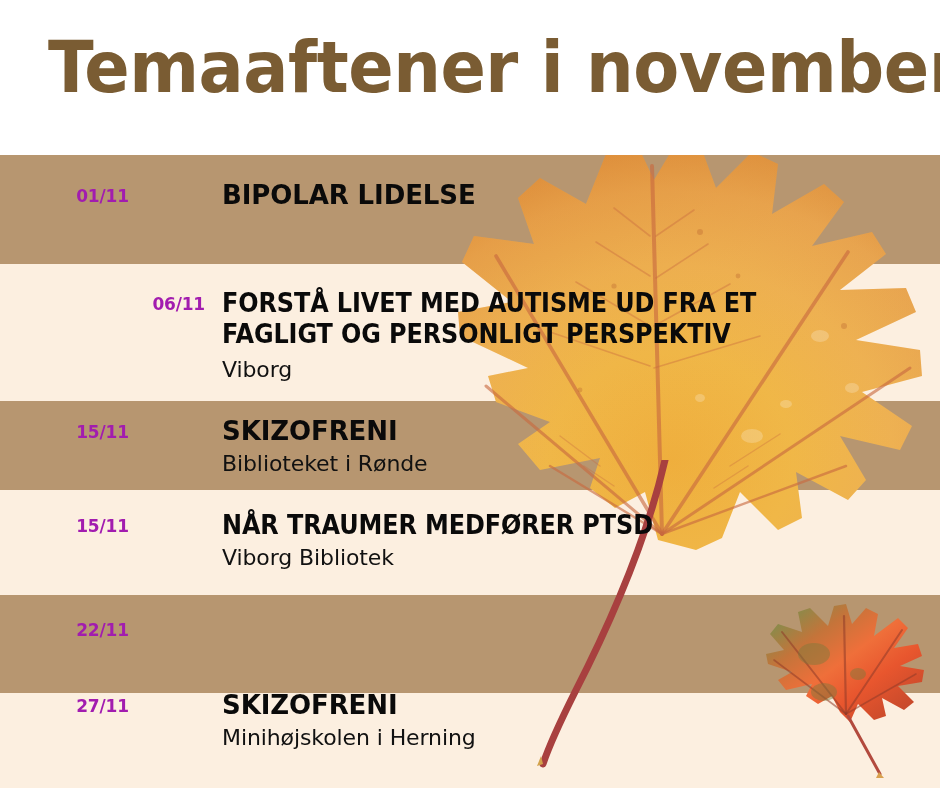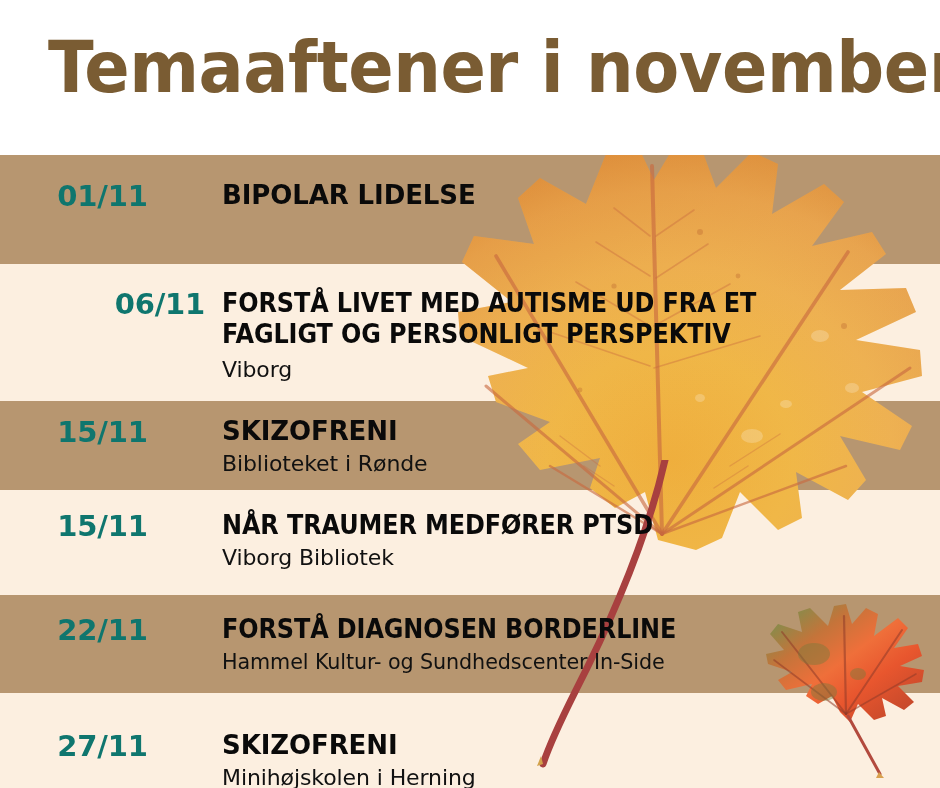--- a/index.html
+++ b/index.html
@@ -100,23 +100,23 @@
     display: flex;
     align-items: flex-start;
   }
   .row-date {
     position: absolute;
     left: 0;
     width: 205px;
     text-align: center;
     font-family: "DejaVu Sans", "Liberation Sans", sans-serif;
     font-weight: bold;
-    font-size: 29px;
+    font-size: 17px;
     line-height: 29px;
-    color: #0f766e;
+    color: #a21caf;
     letter-spacing: -0.2px;
   }
   .row-body {
     position: absolute;
     left: 222px;
     right: 0;
   }
   .row-title {
     font-family: "DejaVu Sans", "Liberation Sans", sans-serif;
     font-weight: bold;
@@ -334,29 +334,23 @@
       <div class="row-body" style="top:20px;">
         <div class="row-title condensed">
           <span class="row-title-line">NÅR TRAUMER MEDFØRER PTSD</span>
         </div>
         <div class="row-venue">Viborg Bibliotek</div>
       </div>
     </div>
 
     <div class="row" style="top:595px;height:112px;">
       <div class="row-date" style="top:21px;">22/11</div>
-      <div class="row-body" style="top:19px;">
-        <div class="row-title condensed">
-          <span class="row-title-line">FORSTÅ DIAGNOSEN BORDERLINE</span>
-        </div>
-        <div class="row-venue condensed">Hammel Kultur- og Sundhedscenter In-Side</div>
-      </div>
-    </div>
-
-    <div class="row" style="top:715px;height:67px;border-radius:6px;">
+    </div>
+
+    <div class="row" style="top:675px;height:67px;border-radius:6px;">
       <div class="row-date" style="top:17px;">27/11</div>
       <div class="row-body" style="top:15px;">
         <div class="row-title">
           <span class="row-title-line">SKIZOFRENI</span>
         </div>
         <div class="row-venue">Minihøjskolen i Herning</div>
       </div>
     </div>
 
   </div>

